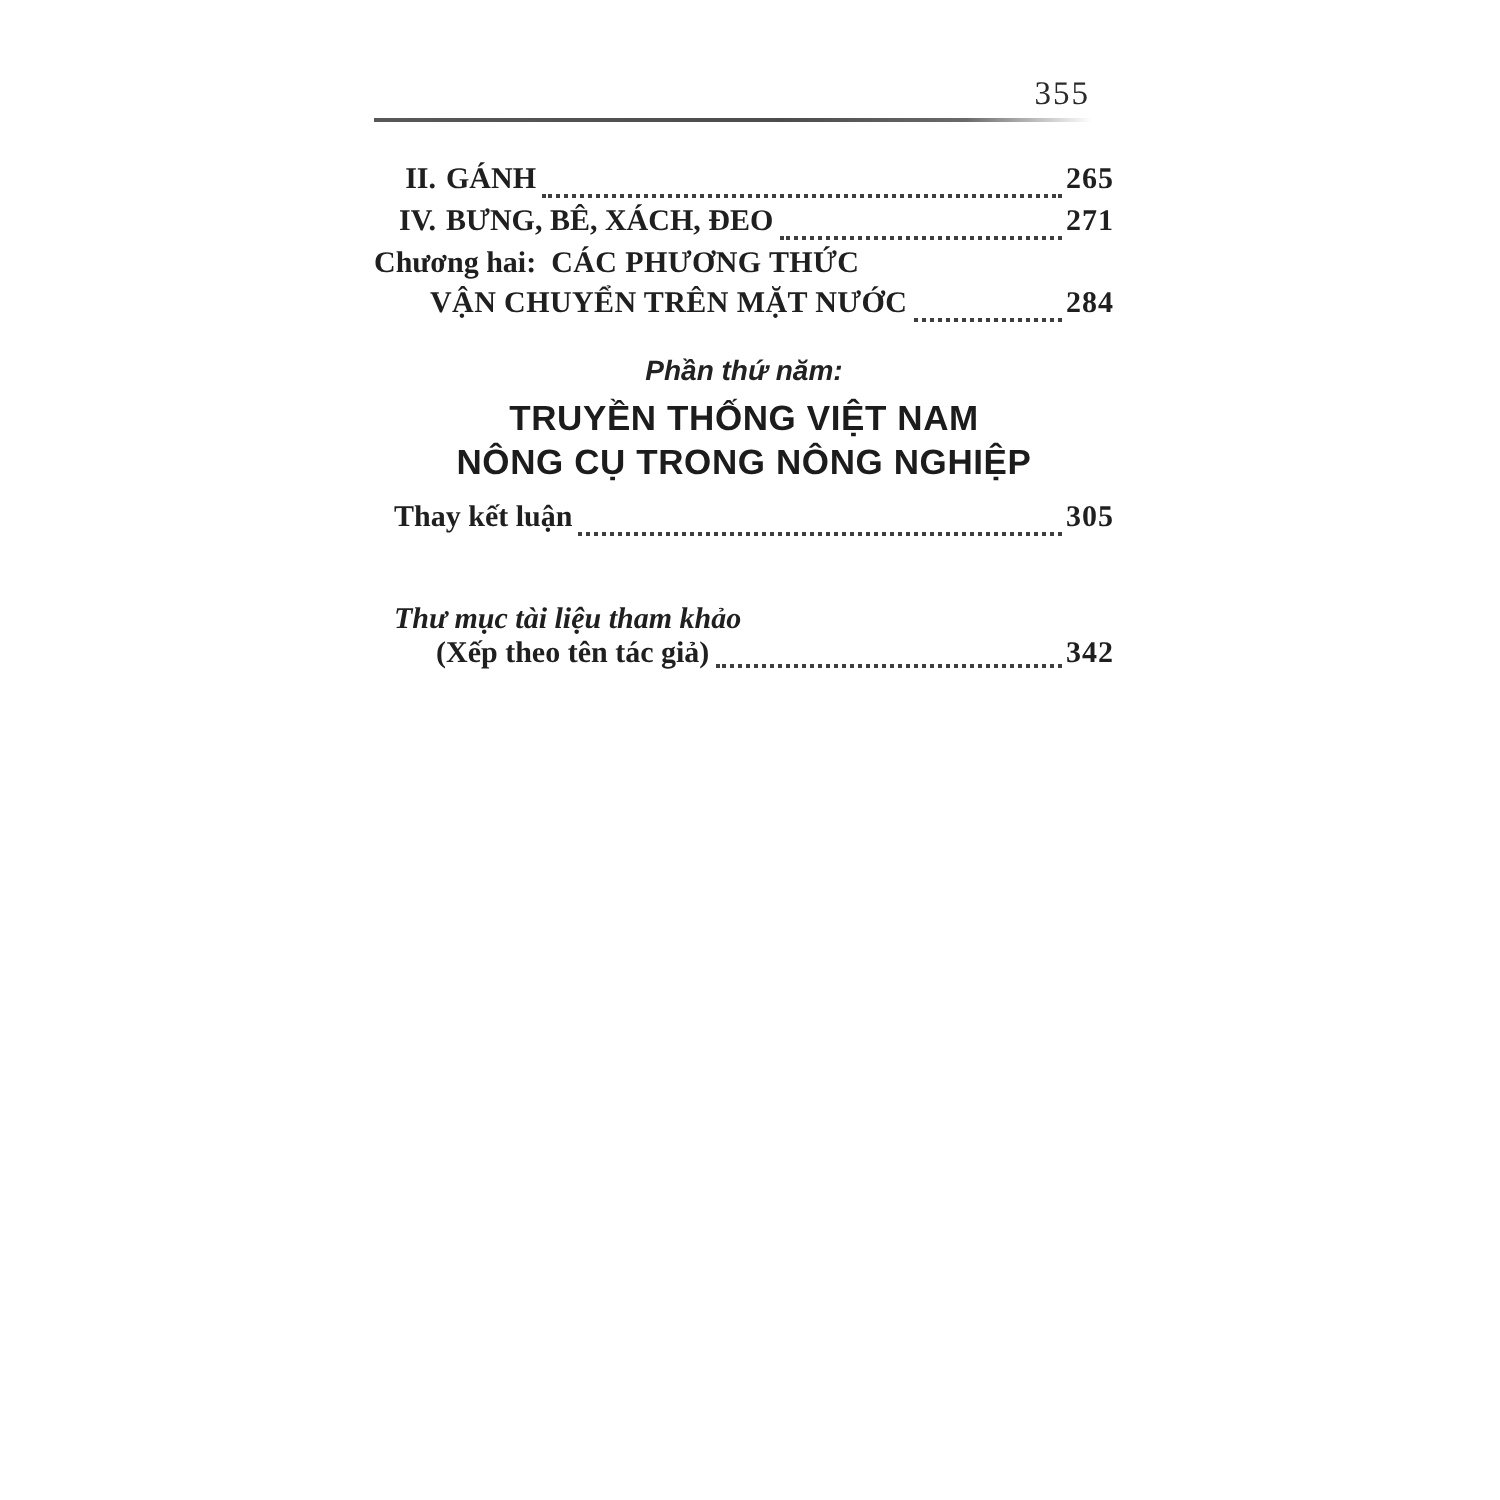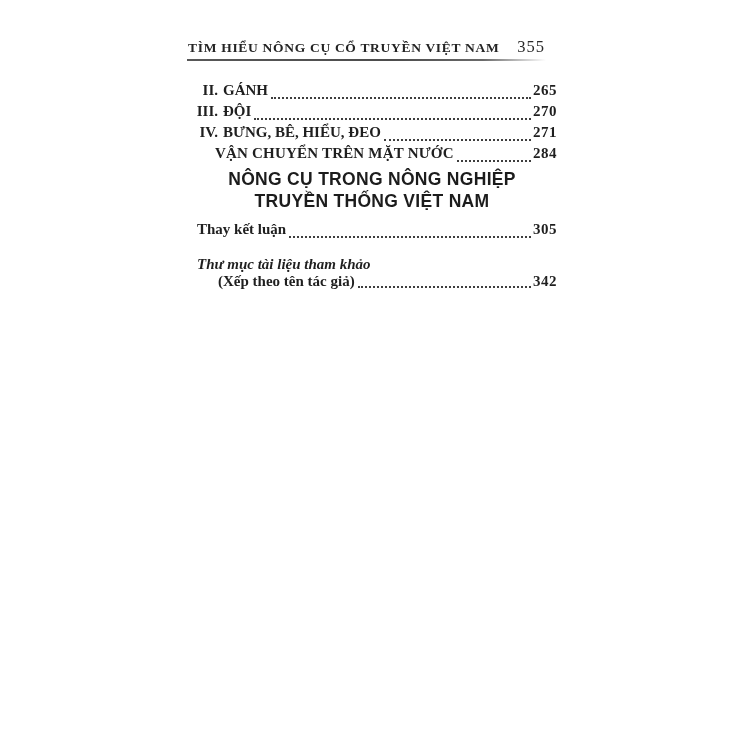--- a/index.html
+++ b/index.html
@@ -66,68 +66,66 @@
   }
   .part-title {
     text-align: center;
     font-family: "Liberation Sans", sans-serif;
     font-weight: bold; font-size: 17.5px; letter-spacing: 0.3px;
     line-height: 21.5px; margin-top: 3px;
     color: #1c1c1c;
   }
 
   .gap-9  { margin-top: 9px; }
-  .gap-14 { margin-top: 14px; }
+  .gap-14 { margin-top: 30px; }
   .italic { font-style: italic; }
   .h16 { height: 17px; }
   .h19 { height: 19px; }
 </style>
 </head>
 <body>
 
 <div class="page">
 
   <div class="running-head">
-    <span class="rh-title">TÌM HIỂU NÔNG CỤ CỔ TRUYỀN VIỆT NAM</span>
     <span class="rh-folio">355</span>
   </div>
   <div class="rh-rule"></div>
 
   <div class="toc">
 
     <div class="row">
       <span class="num-col">II.</span>
       <span class="label">GÁNH</span>
       <span class="dots"></span>
       <span class="pagenum">265</span>
     </div>
 
-    <div class="row">
-      <span class="num-col">III.</span>
-      <span class="label">ĐỘI</span>
-      <span class="dots"></span>
-      <span class="pagenum">270</span>
-    </div>
 
     <div class="row">
       <span class="num-col">IV.</span>
-      <span class="label">BƯNG, BÊ, HIỂU, ĐEO</span>
+      <span class="label">BƯNG, BÊ, XÁCH, ĐEO</span>
       <span class="dots"></span>
       <span class="pagenum">271</span>
     </div>
 
+    <div class="chapter-line1">
+      <span class="chapter-prefix">Chương hai:</span>
+      <span>&nbsp;</span><span class="chapter-caps">CÁC PHƯƠNG THỨC</span>
+    </div>
     <div class="row indent-28">
       <span class="label chapter-caps">VẬN CHUYỂN TRÊN MẶT NƯỚC</span>
       <span class="dots"></span>
       <span class="pagenum">284</span>
     </div>
 
+    <div class="part-label">Phần thứ năm:</div>
     <div class="part-title">
+      <div>TRUYỀN THỐNG VIỆT NAM</div>
       <div>NÔNG CỤ TRONG NÔNG NGHIỆP</div>
-      <div>TRUYỀN THỐNG VIỆT NAM</div>
     </div>
 
     <div class="row gap-9 indent-10">
       <span class="label">Thay kết luận</span>
       <span class="dots"></span>
       <span class="pagenum">305</span>
     </div>
 
     <div class="row gap-14 indent-10 italic h16">
       <span class="label">Thư mục tài liệu tham khảo</span>

